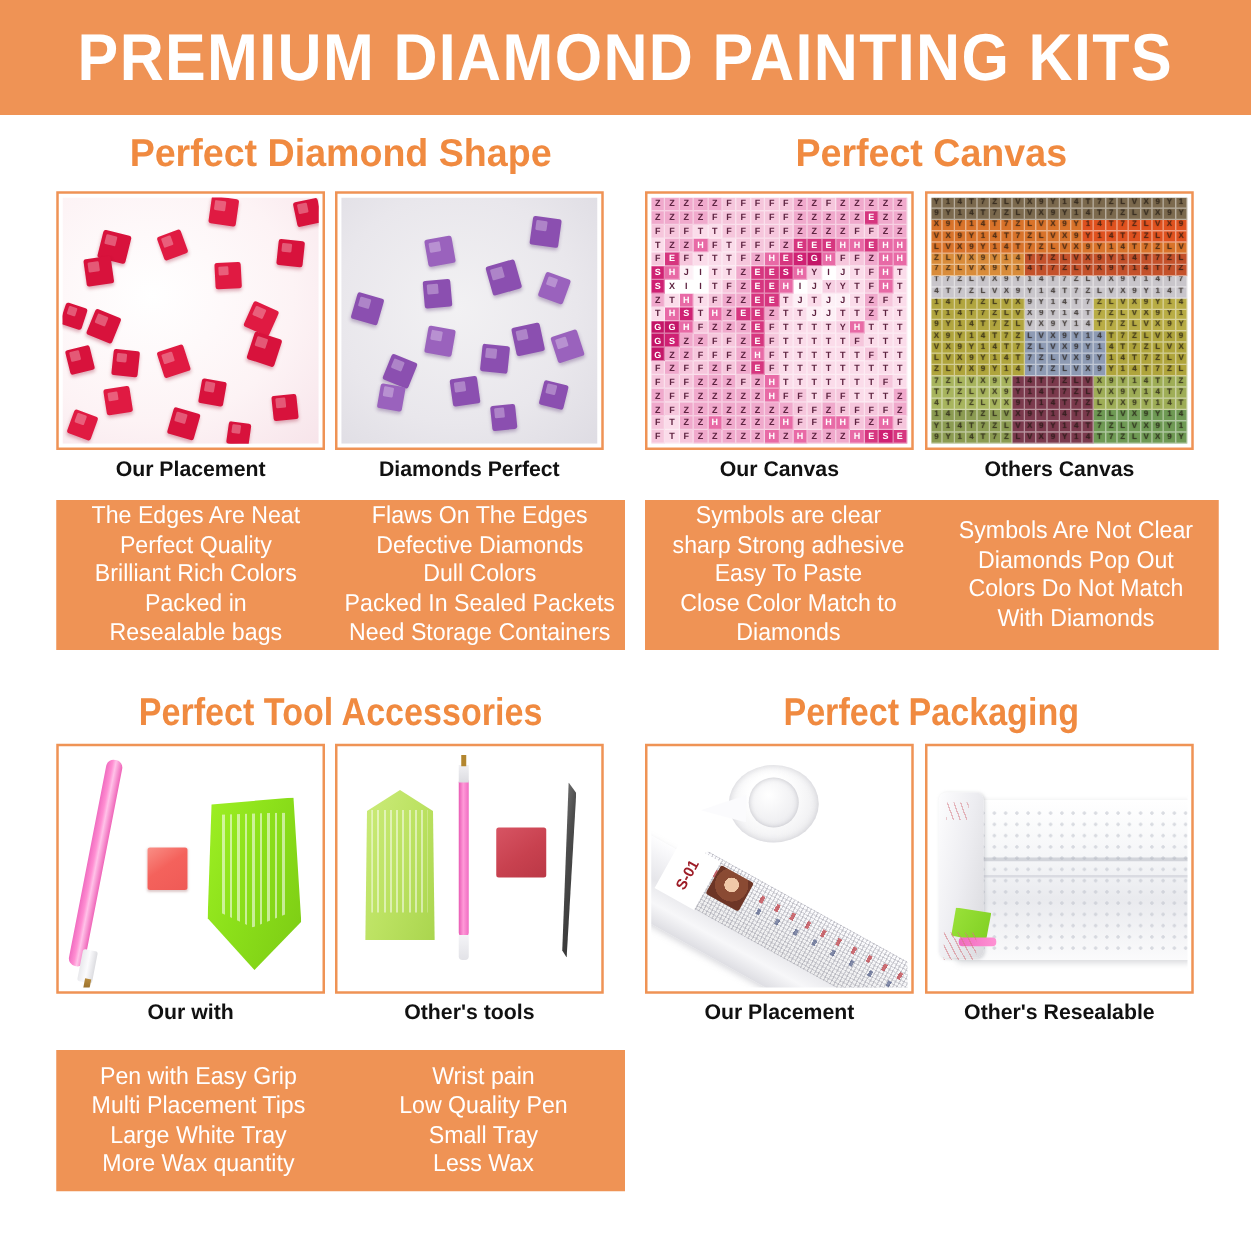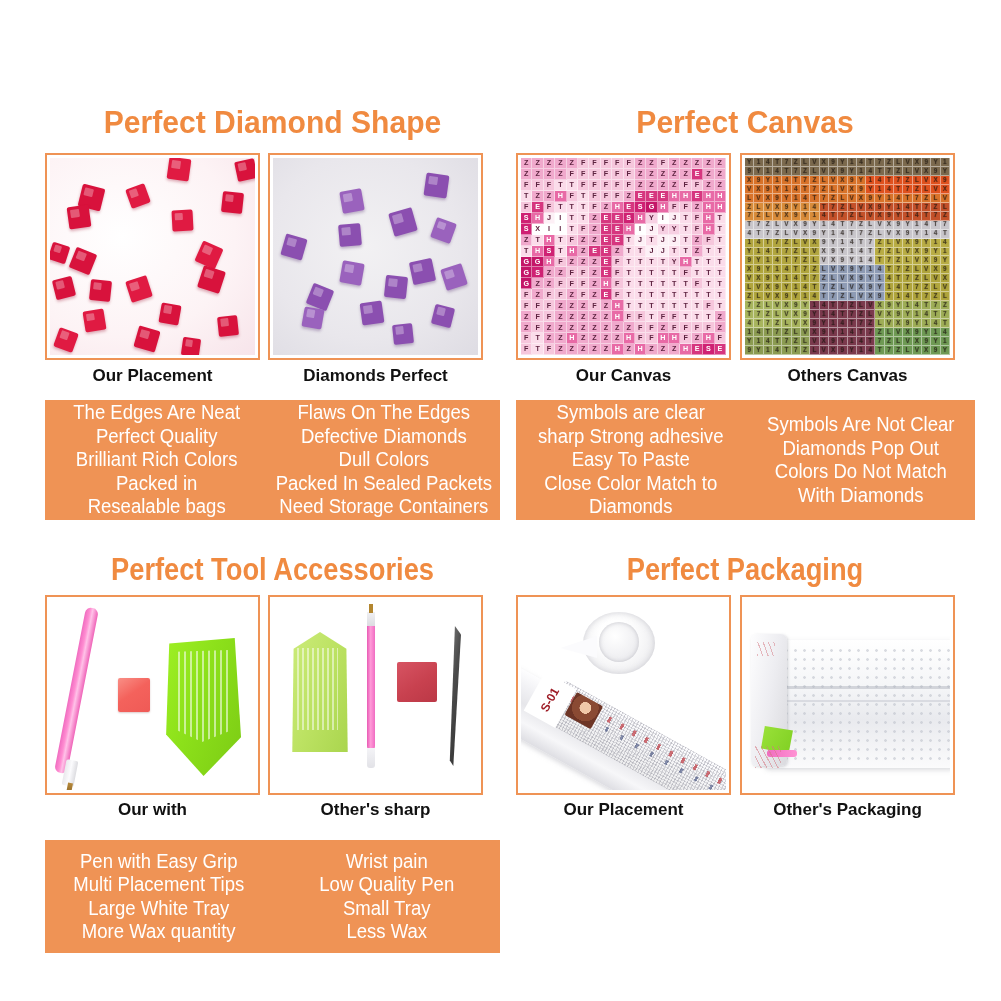--- a/index.html
+++ b/index.html
@@ -117,20 +117,23 @@
 
   
   .tube { position:absolute; }
   .mailer { position:absolute; }
 </style>
 </head>
 <body>
 
 <div id="page">
 
+  <div class="banner">
+    <div class="banner-title">PREMIUM DIAMOND PAINTING KITS</div>
+  </div>
 
   <div class="sec-head top" style="left:45px; top:105px; width:455px;">Perfect Diamond Shape</div>
 
   <div class="frame" style="left:45px; top:153px; width:215px; height:207px;">
     <div class="photo" id="ph-red">
       <div class="bg-white-soft"></div>
     <div class="gem red2" style="left: 118px; top: 0px; width: 22px; height: 22px; transform: rotate(8deg);"></div>
         <div class="gem red" style="left: 186px; top: 2px; width: 20px; height: 20px; transform: rotate(-12deg);"></div>
         <div class="gem red" style="left: 30px; top: 28px; width: 23px; height: 23px; transform: rotate(14deg);"></div>
         <div class="gem red2" style="left: 78px; top: 28px; width: 20px; height: 20px; transform: rotate(-20deg);"></div>
@@ -1087,21 +1090,21 @@
       <div class="wax" style="left:124px; top:62px; width:40px; height:40px;
                   background: linear-gradient(145deg,#d75463 0%,#c8414f 55%,#bb3846 100%);"></div>
 
       <div class="tweezer" style="left:172px; top:26px; width:16px; height:140px;
                   background: linear-gradient(100deg,#8d8d8d 0%,#4c4c4c 45%,#2e2e2e 100%);
                   clip-path: polygon(62% 0%, 100% 6%, 52% 100%, 30% 96%);"></div>
     </div>
   </div>
 
   <div class="caption" style="left:45px; top:800px; width:215px;">Our with</div>
-  <div class="caption" style="left:268px; top:800px; width:215px;">Other's sharp</div>
+  <div class="caption" style="left:268px; top:800px; width:215px;">Other's tools</div>
 
   <div class="panel" style="left:45px; top:840px; width:455px; height:113px;">
     <div class="panel-col" id="p3a">
         <span>Pen with Easy Grip</span>
         <span>Multi Placement Tips</span>
         <span>Large White Tray</span>
         <span>More Wax quantity</span>
       </div>
     <div class="panel-col" id="p3b">
         <span>Wrist pain</span>
@@ -1178,16 +1181,16 @@
       <div style="position:absolute; left:22px; top:150px; width:30px; height:7px; border-radius:3px;
                   background: linear-gradient(90deg,#f06cc0,#ff92d4);"></div>
       <div style="position:absolute; left:10px; top:146px; width:26px; height:22px;
                   background: repeating-linear-gradient(62deg, rgba(212,120,130,.55) 0 1px, rgba(255,255,255,0) 1px 5px);"></div>
       <div style="position:absolute; left:12px; top:42px; width:18px; height:14px;
                   background: repeating-linear-gradient(70deg, rgba(212,120,130,.5) 0 1px, rgba(255,255,255,0) 1px 5px);"></div>
     </div>
   </div>
 
   <div class="caption" style="left:516px; top:800px; width:215px;">Our Placement</div>
-  <div class="caption" style="left:740px; top:800px; width:215px;">Other's Packaging</div>
+  <div class="caption" style="left:740px; top:800px; width:215px;">Other's Resealable</div>
 
 
 </div>
 
 </body></html>

